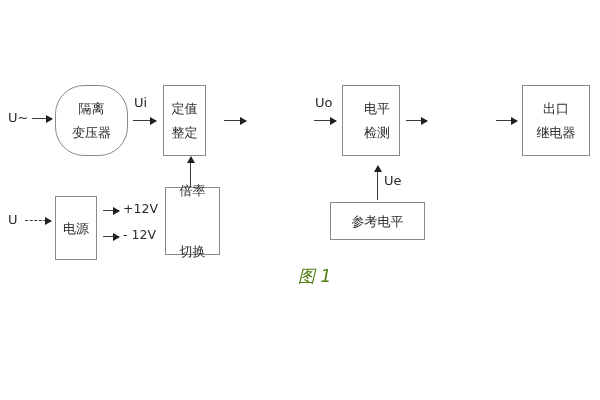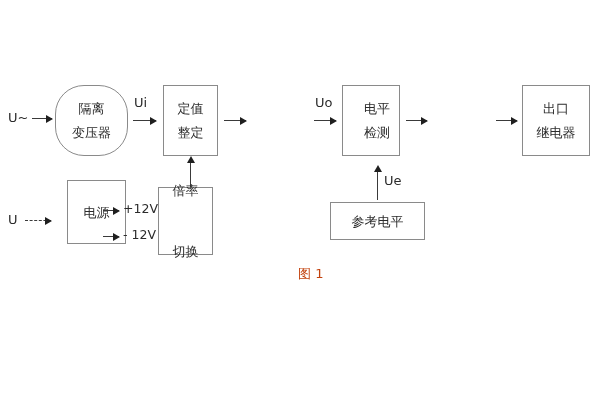--- a/index.html
+++ b/index.html
@@ -90,42 +90,43 @@
     left: -3.5px;
     top: -7px;
     width: 0;
     height: 0;
     border-left: 4px solid transparent;
     border-right: 4px solid transparent;
     border-bottom: 7px solid #1f1f1f;
   }
   .caption {
     position: absolute;
-    color: #c2410c;
-    font-size: 13px;
+    color: #4d7c0f;
+    font-size: 17px;
     white-space: nowrap;
+    font-style: italic;
   }
 </style>
 </head>
 <body>
 
 <div id="diagram">
 
   <span class="lbl" style="left:8px; top:111px;">U~</span>
   <span class="harrow" style="left:32px; top:118px; width:20px;"></span>
 
   <div class="blk" style="left:55px; top:85px; width:73px; height:71px;border-radius:29px;">
     <span class="ln">隔离</span>
     <span class="ln">变压器</span>
   </div>
 
   <span class="lbl" style="left:134px; top:96px;">Ui</span>
   <span class="harrow" style="left:133px; top:120px; width:23px;"></span>
 
-  <div class="blk" style="left:163px; top:85px; width:55px; height:71px;">
+  <div class="blk" style="left:163px; top:85px; width:43px; height:71px;">
     <span class="ln">定值</span>
     <span class="ln">整定</span>
   </div>
 
   <span class="harrow" style="left:224px; top:120px; width:22px;"></span>
 
 
   <span class="lbl" style="left:315px; top:96px;">Uo</span>
   <span class="harrow" style="left:314px; top:120px; width:22px;"></span>
 
@@ -140,33 +141,33 @@
   <span class="harrow" style="left:496px; top:120px; width:21px;"></span>
 
   <div class="blk" style="left:522px; top:85px; width:68px; height:71px;">
     <span class="ln">出口</span>
     <span class="ln">继电器</span>
   </div>
 
   <span class="lbl" style="left:8px; top:213px;">U</span>
   <span class="harrow dashed" style="left:25px; top:220px; width:26px;"></span>
 
-  <div class="blk single" style="left:55px; top:180px; width:59px; height:64px;margin-left:12px;">
+  <div class="blk single" style="left:55px; top:196px; width:42px; height:64px;">
     <span class="ln">电源</span>
   </div>
 
   <span class="harrow" style="left:103px; top:210px; width:16px;"></span>
   <span class="lbl sm" style="left:123px; top:203px;">+12V</span>
 
   <span class="harrow" style="left:103px; top:236px; width:16px;"></span>
   <span class="lbl sm" style="left:123px; top:229px;">- 12V</span>
 
   <span class="varrow" style="left:190px; top:163px; height:24px;"></span>
 
-  <div class="blk" style="left:158px; top:187px; width:55px; height:68px;gap:37px;">
+  <div class="blk" style="left:165px; top:187px; width:55px; height:68px;gap:37px;">
     <span class="ln">倍率</span>
     <span class="ln">切换</span>
   </div>
 
   <span class="varrow" style="left:377px; top:172px; height:28px;"></span>
   <span class="lbl" style="left:384px; top:174px;">Ue</span>
 
   <div class="blk single" style="left:330px; top:202px; width:95px; height:38px;">
     <span class="ln">参考电平</span>
   </div>

